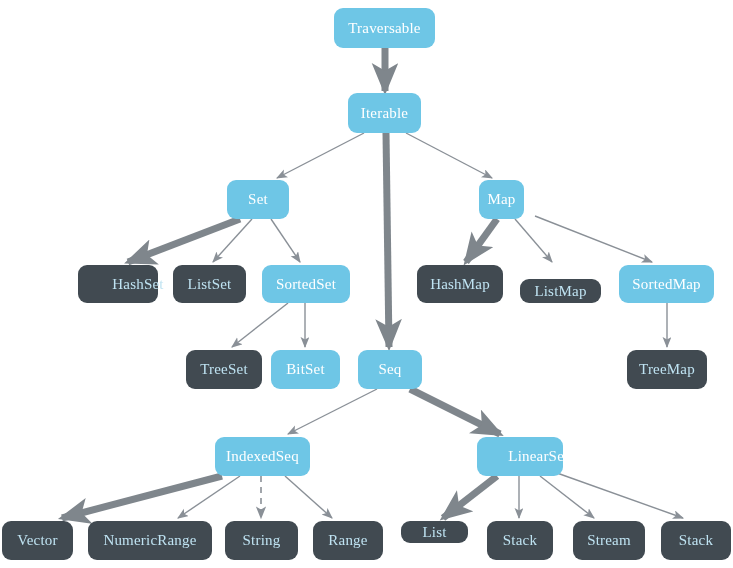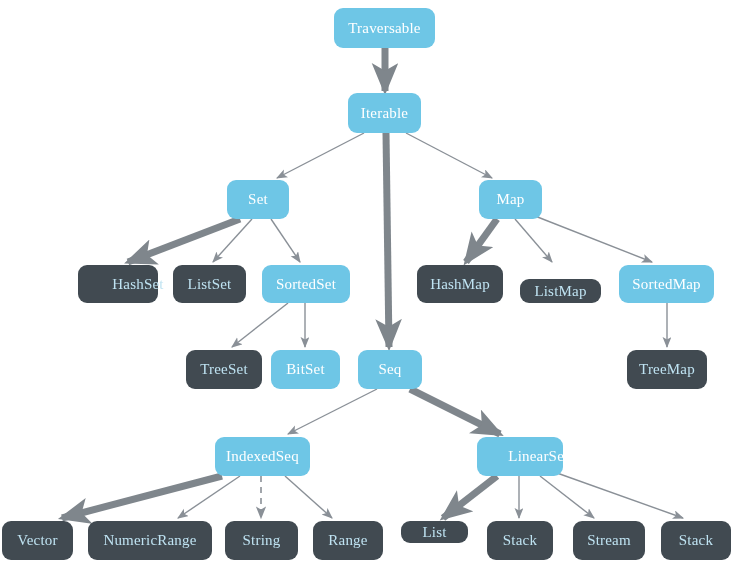--- a/index.html
+++ b/index.html
@@ -63,21 +63,21 @@
   <div id="node-layer">
       <div class="node trait" style="left: 334px; top: 8px; width: 101px; height: 40px;">
         <span>Traversable</span>
       </div>
       <div class="node trait" style="left: 348px; top: 93px; width: 73px; height: 40px;">
         <span>Iterable</span>
       </div>
       <div class="node trait" style="left: 227px; top: 180px; width: 62px; height: 39px;">
         <span>Set</span>
       </div>
-      <div class="node trait" style="left: 479px; top: 180px; width: 63px; height: 39px;">
+      <div class="node trait" style="left: 479px; top: 180px; width: 45px; height: 39px;">
         <span>Map</span>
       </div>
       <div class="node impl" style="left: 78px; top: 265px; width: 80px; height: 38px; padding-left: 40px;">
         <span>HashSet</span>
       </div>
       <div class="node impl" style="left: 173px; top: 265px; width: 73px; height: 38px;">
         <span>ListSet</span>
       </div>
       <div class="node trait" style="left: 262px; top: 265px; width: 88px; height: 38px;">
         <span>SortedSet</span>

